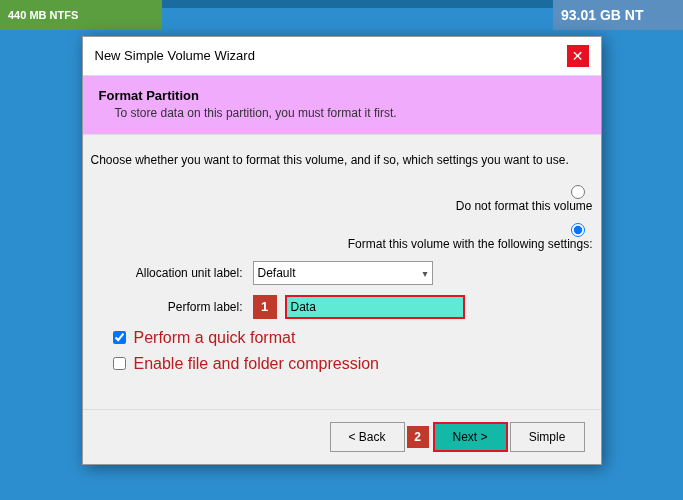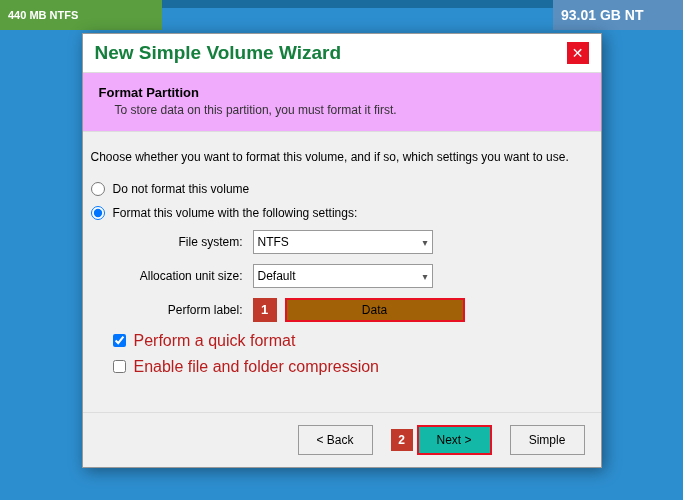--- a/index.html
+++ b/index.html
@@ -60,23 +60,23 @@
     .dialog-titlebar {
       background: #fff;
       padding: 8px 12px;
       display: flex;
       align-items: center;
       justify-content: space-between;
       border-bottom: 1px solid #ddd;
     }
 
     .dialog-title {
-      font-size: 19px;
-      font-weight: bold;
-      color: #15803d;
+      font-size: 13px;
+      font-weight: normal;
+      color: #000000;
     }
 
     .close-btn {
       width: 22px;
       height: 22px;
       background: #e81123;
       color: white;
       border: none;
       cursor: pointer;
       font-size: 14px;
@@ -114,20 +114,21 @@
       font-size: 12px;
       color: #000;
       margin-bottom: 18px;
       background: #f0f0f0;
     }
 
     .radio-item {
       display: flex;
       align-items: flex-end;
       margin-bottom: 10px;
+      flex-direction: column;
     }
 
     .radio-item input[type="radio"] {
       margin-right: 8px;
       width: 14px;
       height: 14px;
     }
 
     .radio-label {
       font-size: 12px;
@@ -179,25 +180,24 @@
       transform: translateY(-50%);
       font-size: 10px;
       color: #555;
       pointer-events: none;
     }
 
     .text-input {
       width: 180px;
       height: 24px;
       border: 2px solid #e81123;
-      background: #a16207;
+      background: #5eead4;
       font-size: 12px;
       padding: 0 4px;
       outline: none;
-      text-align: center;
     }
 
     .checkbox-row {
       display: flex;
       align-items: center;
       margin-bottom: 8px;
       margin-left: 22px;
     }
 
     .checkbox-row input[type="checkbox"] {
@@ -226,21 +226,21 @@
       flex-shrink: 0;
     }
 
     
     .dialog-footer {
       background: #f0f0f0;
       padding: 12px 16px;
       display: flex;
       justify-content: flex-end;
       align-items: center;
-      gap: 18px;
+      gap: 2px;
       border-top: 1px solid #ddd;
       margin-top: 10px;
     }
 
     .btn {
       height: 30px;
       padding: 0 16px;
       border: 1px solid #999;
       background: #f0f0f0;
       font-size: 12px;
@@ -300,31 +300,23 @@
       <label class="radio-label" for="no-format">Do not format this volume</label>
     </div>
 
     <div class="radio-item">
       <input type="radio" name="format" id="format-vol" checked="" style="">
       <label class="radio-label" for="format-vol">Format this volume with the following settings:</label>
     </div>
 
     <div class="format-settings">
 
+
       <div class="form-row">
-        <span class="form-label">File system:</span>
-        <div class="select-wrapper">
-          <select class="select-control">
-            <option>NTFS</option>
-          </select>
-        </div>
-      </div>
-
-      <div class="form-row">
-        <span class="form-label">Allocation unit size:</span>
+        <span class="form-label">Allocation unit label:</span>
         <div class="select-wrapper">
           <select class="select-control">
             <option>Default</option>
           </select>
         </div>
       </div>
 
       <div class="form-row">
         <span class="form-label">Perform label:</span>
         <div style="display:flex;align-items:center;">

